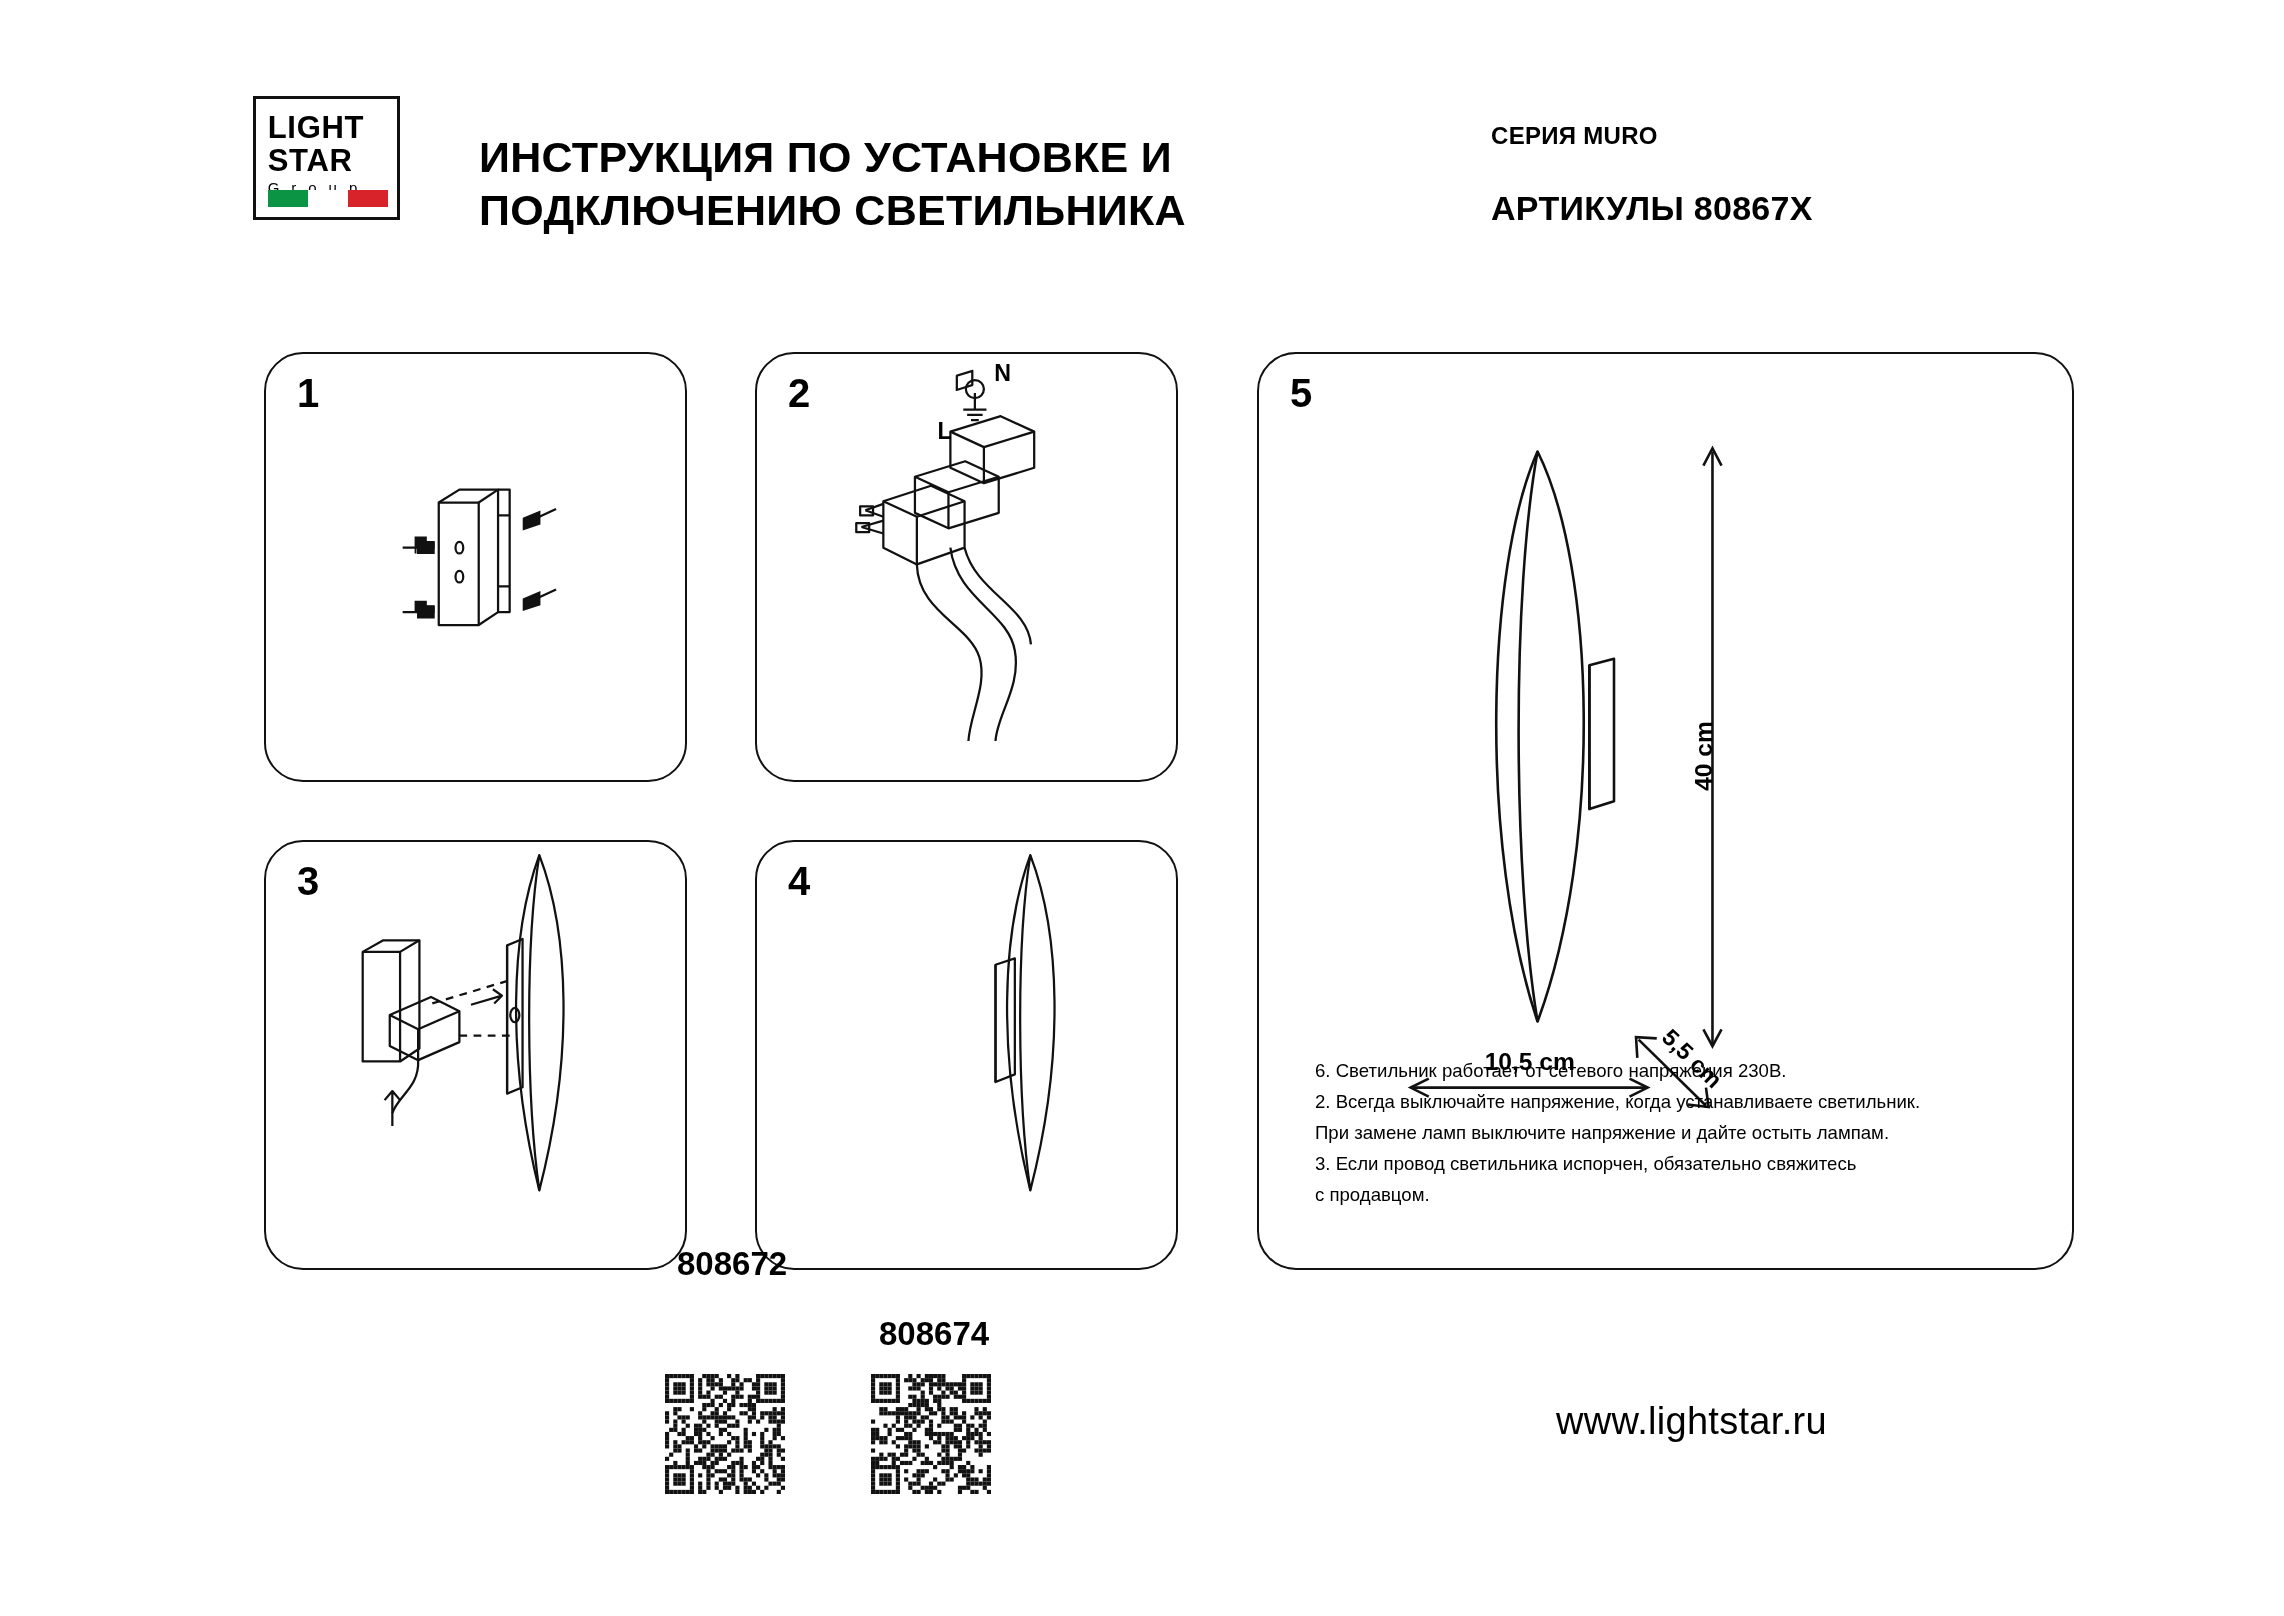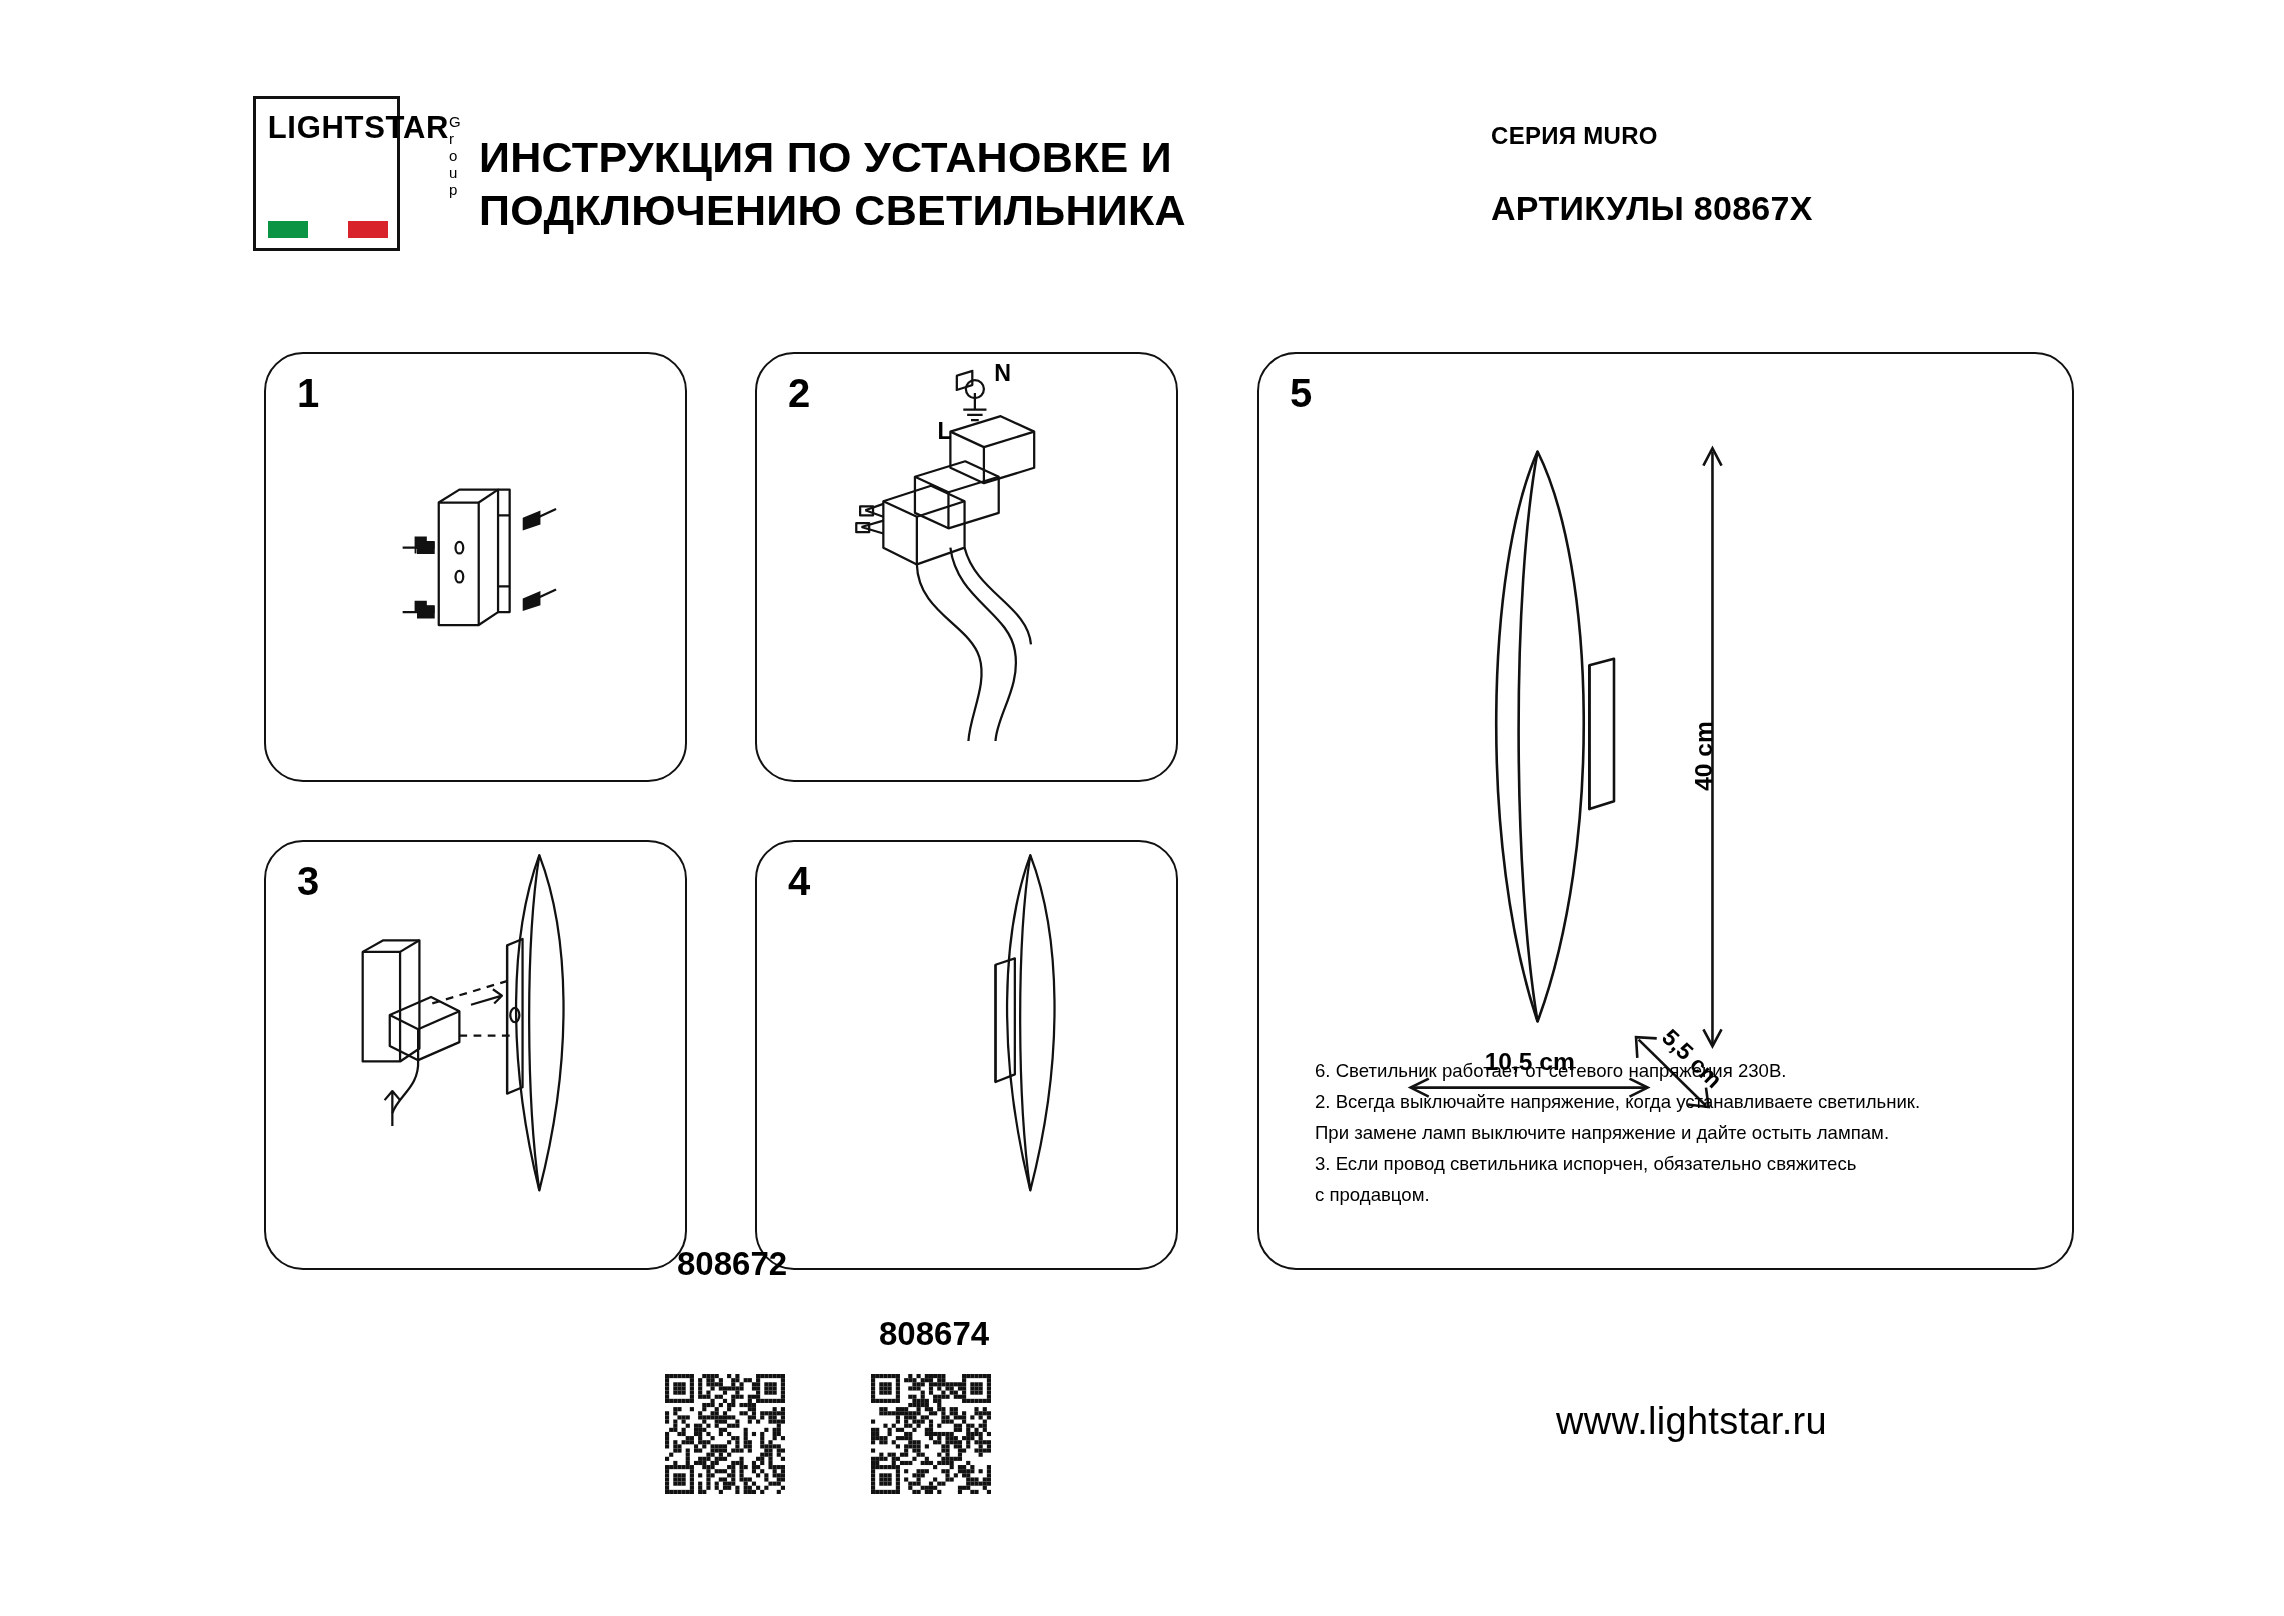--- a/index.html
+++ b/index.html
@@ -8,23 +8,23 @@
     background:#ffffff;
     font-family:"Liberation Sans", sans-serif;
     color:#000000;
     position:relative;
     overflow:hidden;
   }
   .page { position:absolute; inset:0; }
 
   
   .logo-box {
-    position:absolute; left:253px; top:96px; width:147px; height:155px;
+    position:absolute; left:253px; top:96px; width:147px; height:124px;
     border:3.3px solid #111; box-sizing:border-box;
-    display:flex; flex-direction:row; justify-content:flex-start; align-items:flex-start;
+    display:flex; flex-direction:column; justify-content:flex-start; align-items:flex-start;
     padding:11.7px 0 0 11.7px;
   }
   .logo-line { font-weight:bold; font-size:31px; line-height:33px; letter-spacing:0.7px; }
   .logo-group { font-size:15px; letter-spacing:3.9px; margin-top:2.6px; }
   .flag { position:absolute; left:11.7px; bottom:10.4px; width:120px; height:17px; display:flex; }
   .flag i { flex:1 1 33.33%; display:block; }
 
   .title {
     position:absolute; left:479px; top:131px; width:801px;
     font-size:43px; font-weight:bold; line-height:53px; letter-spacing:0.3px;

